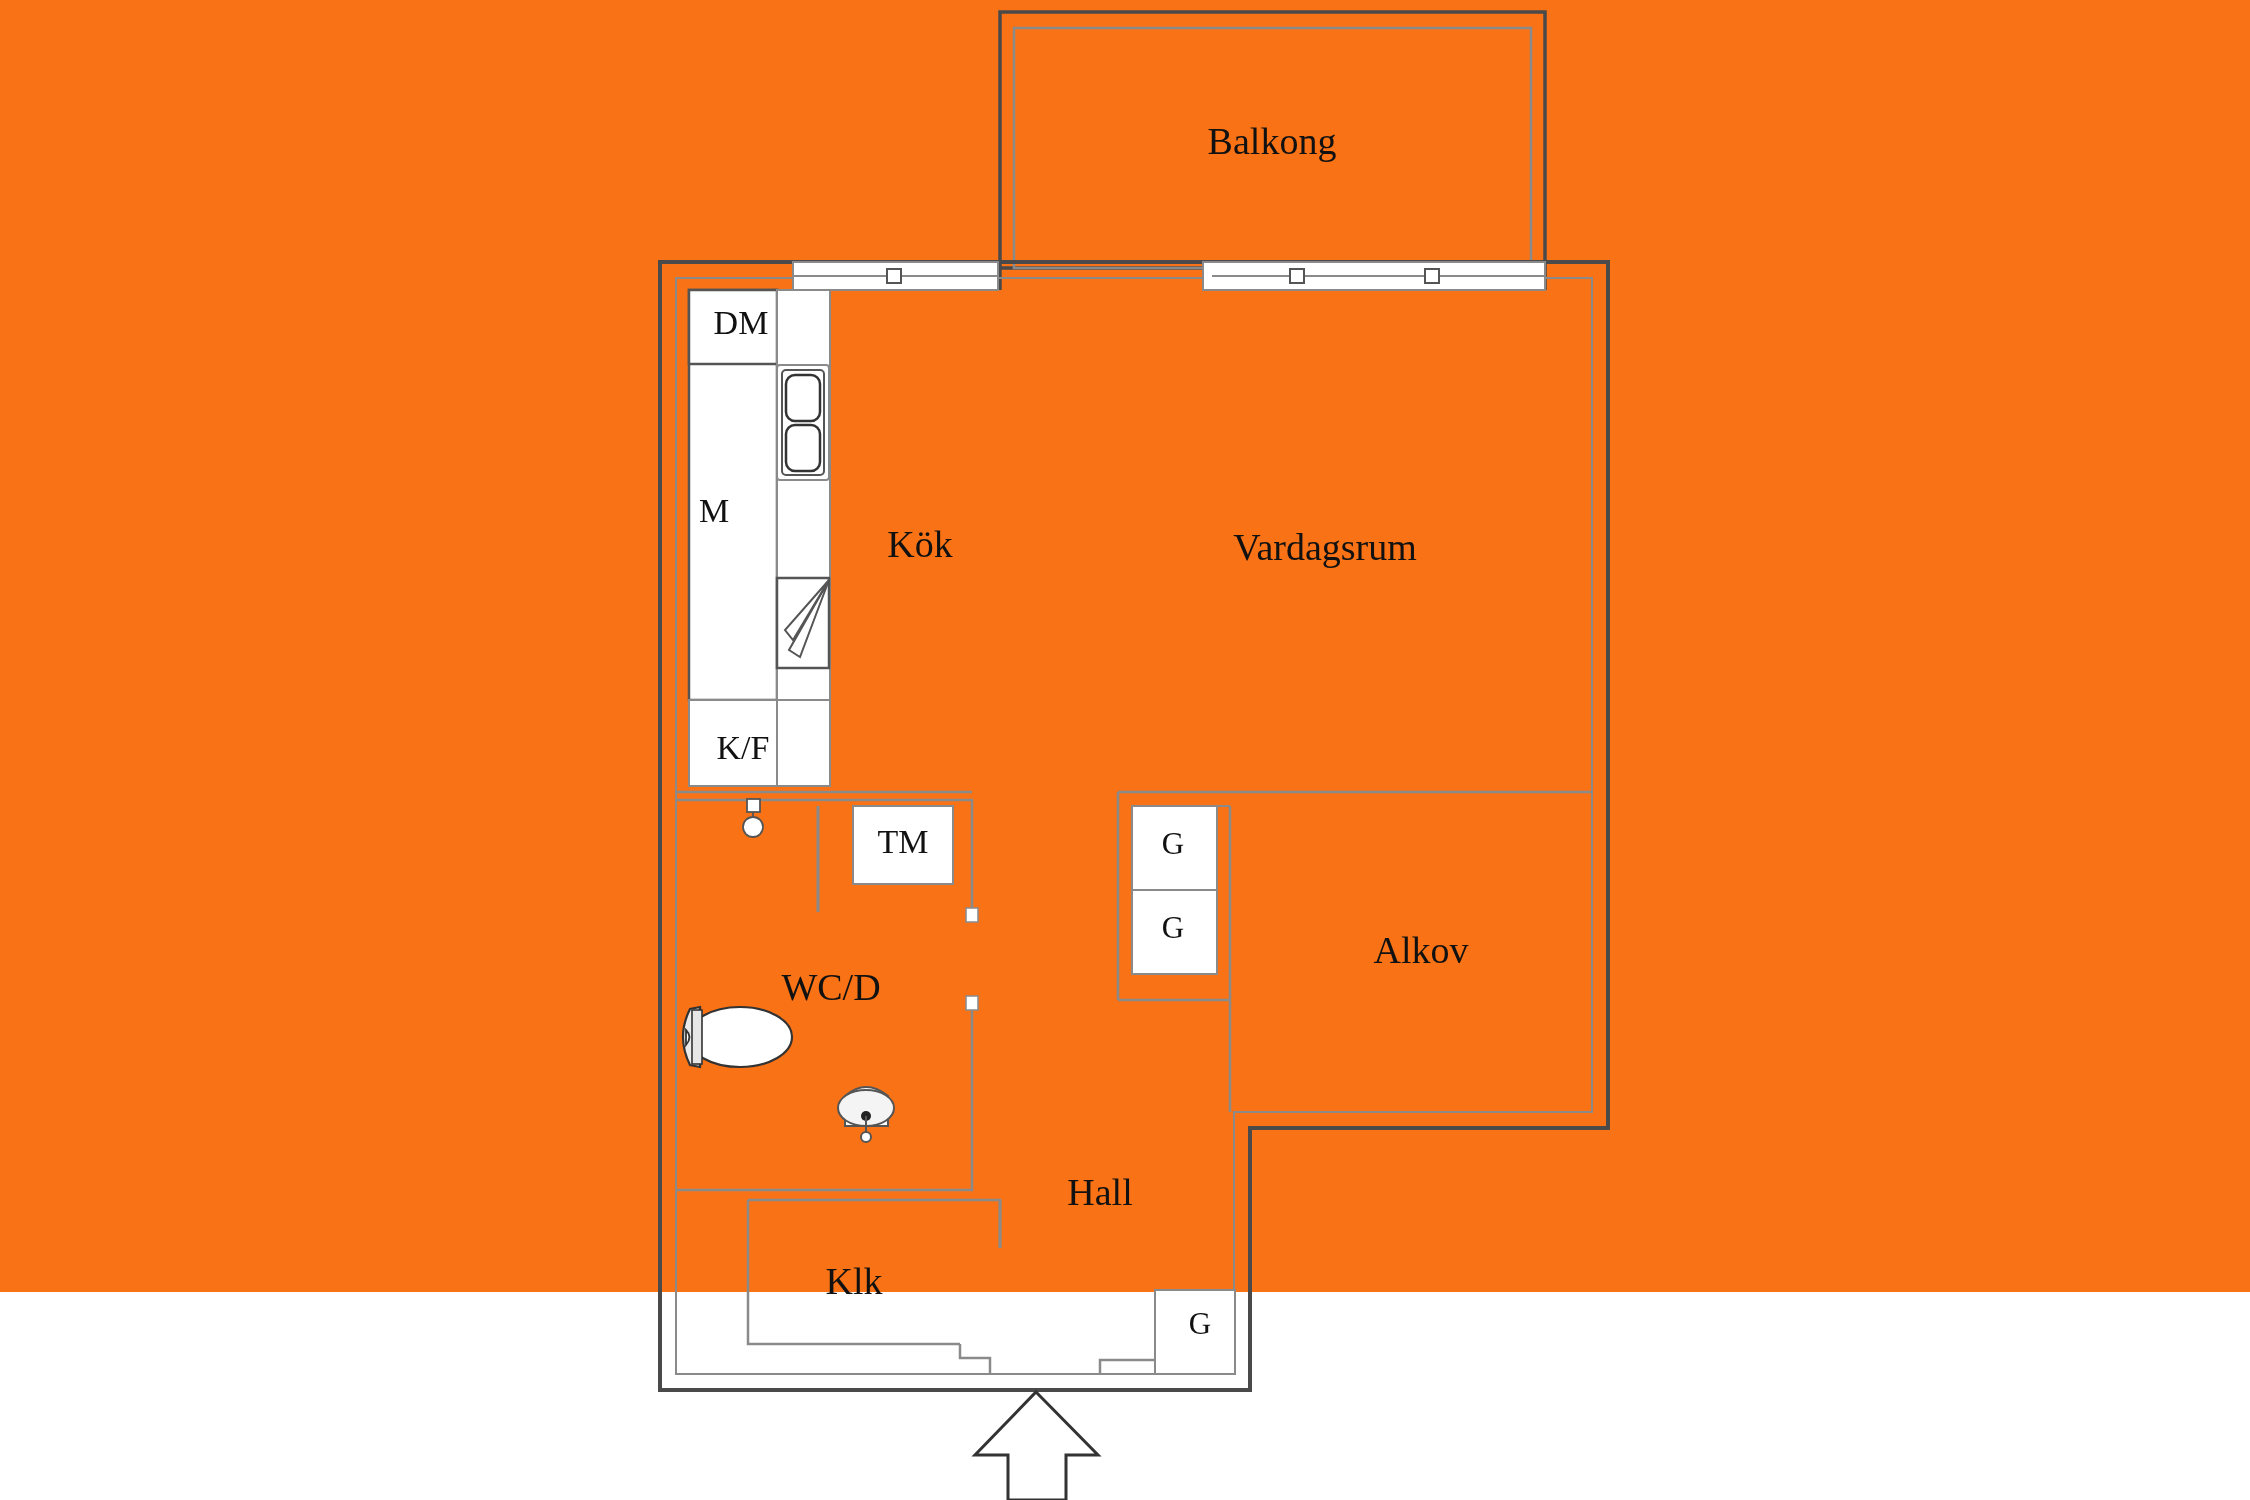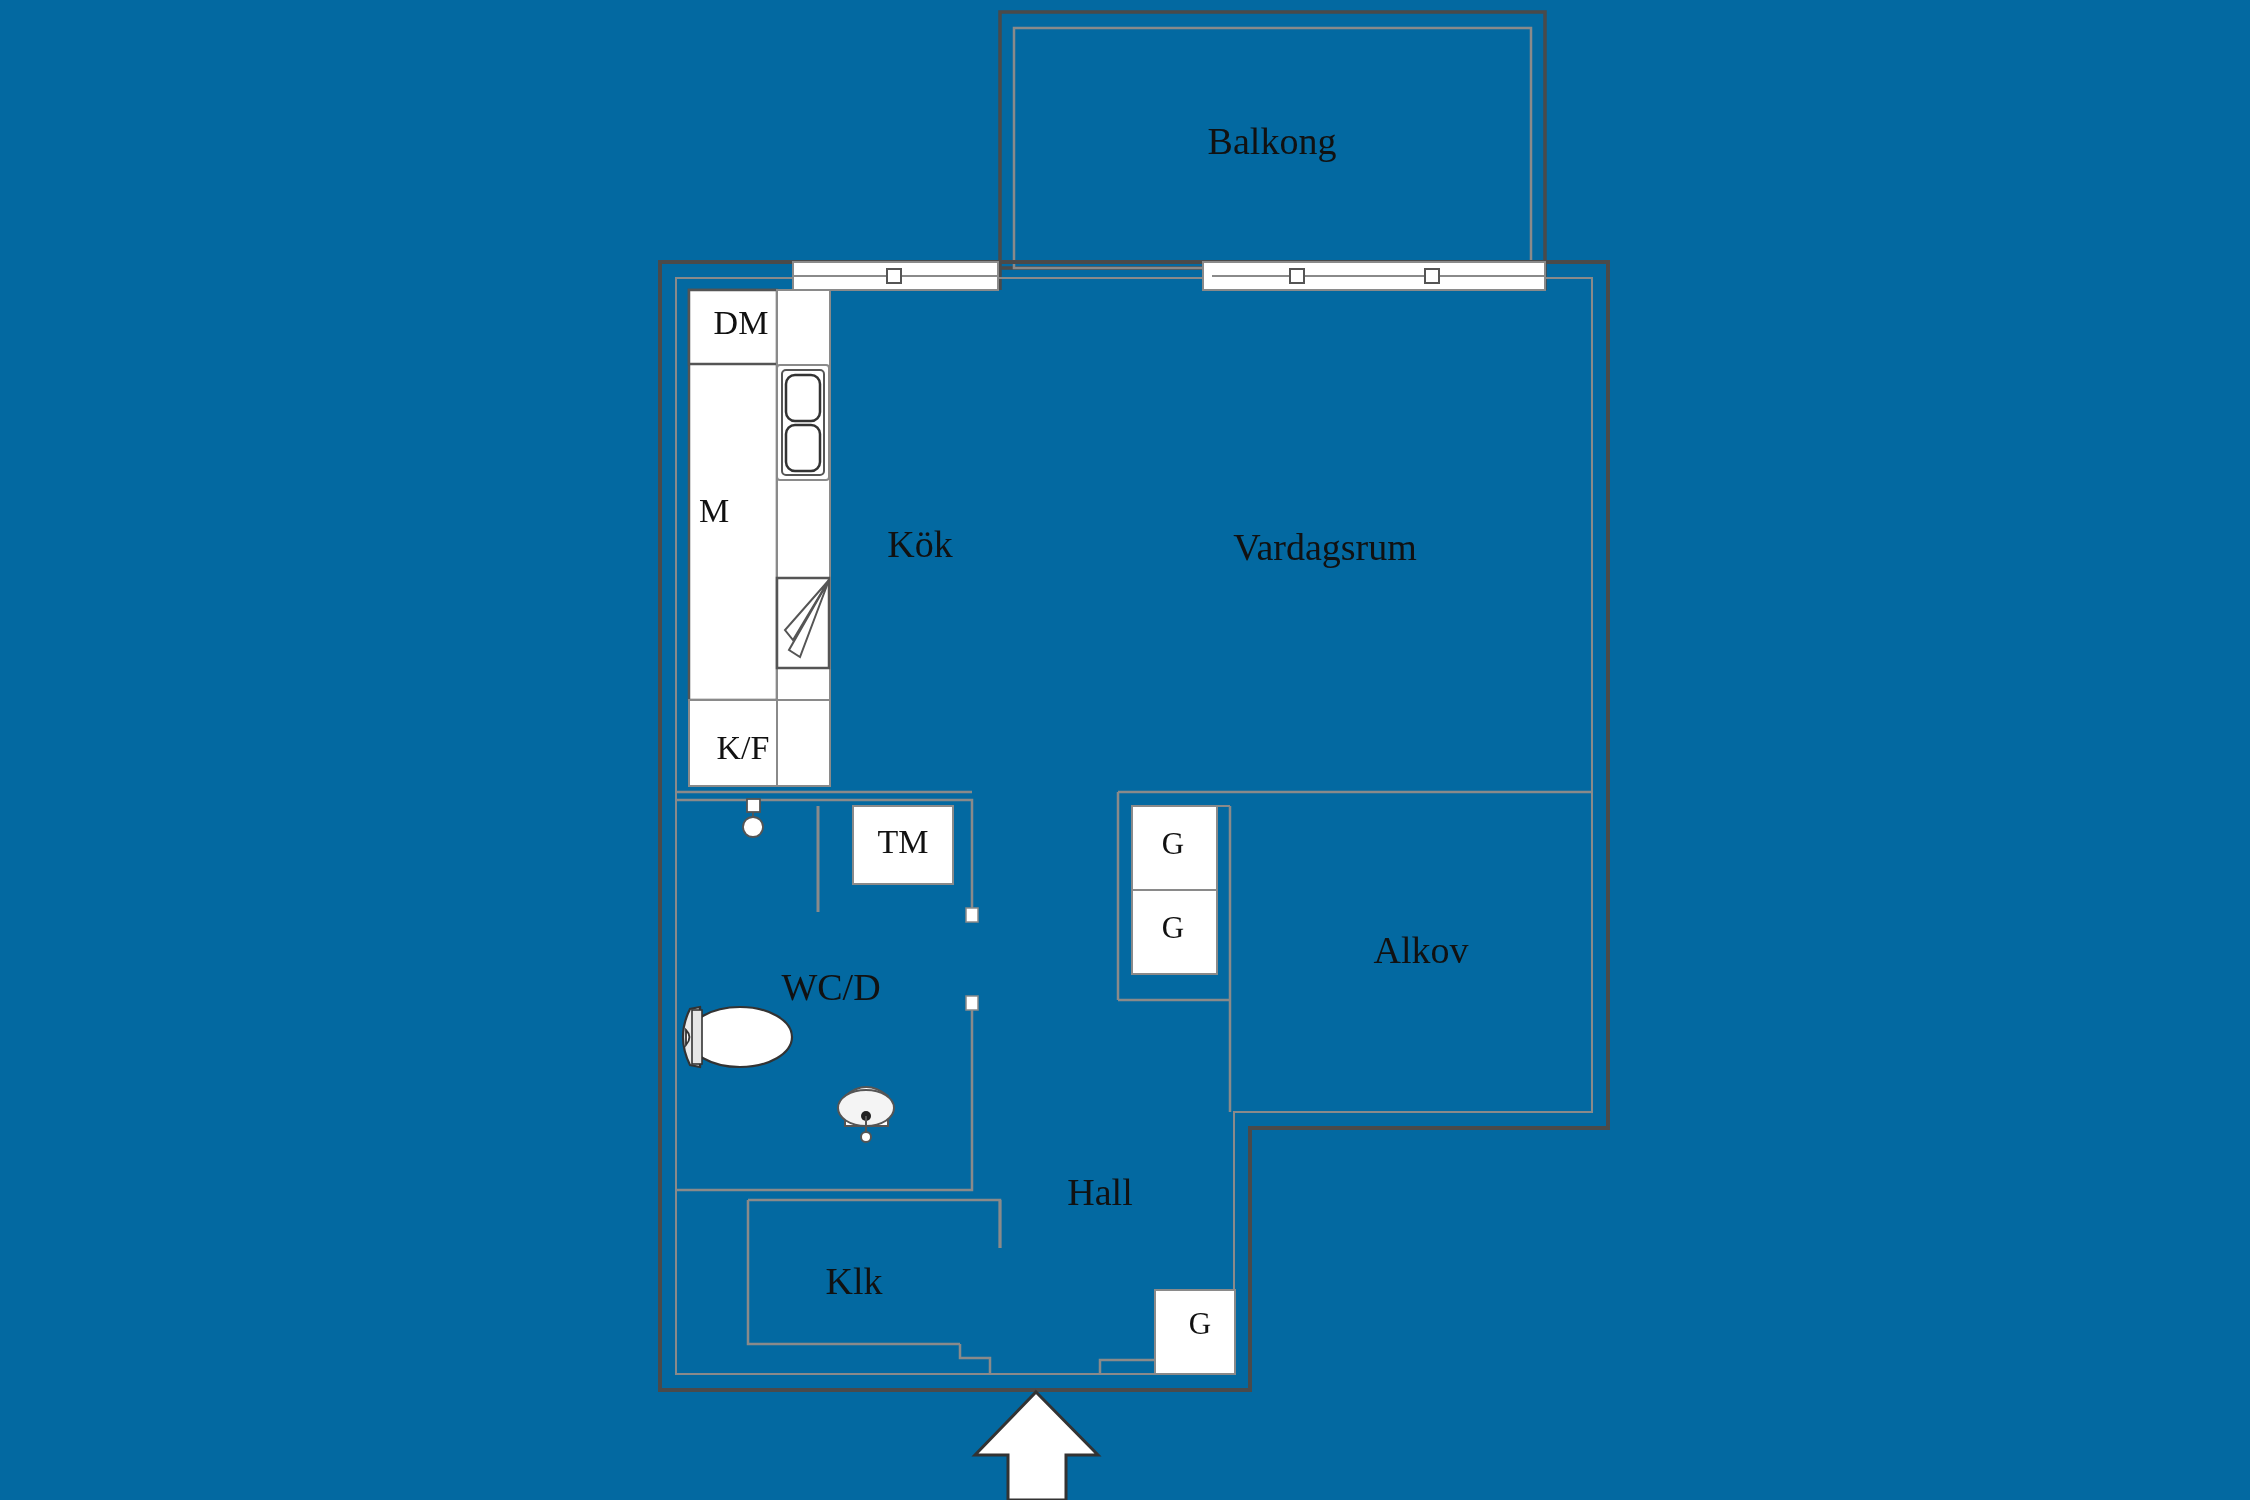--- a/index.html
+++ b/index.html
@@ -9,22 +9,22 @@
   }
   body {
     width: 2250px;
     height: 1500px;
     font-family: "Liberation Serif", "DejaVu Serif", serif;
     overflow: hidden;
   }
   #plan-root {
     position: relative;
     width: 2250px;
-    height: 1500px;
-    background: #0369a1;
+    height: 1292px;
+    background: #f97316;
   }
   svg#floorplan {
     position: absolute;
     left: 0;
     top: 0;
     width: 2250px;
     height: 1500px;
     display: block;
   }
   .room-label {

